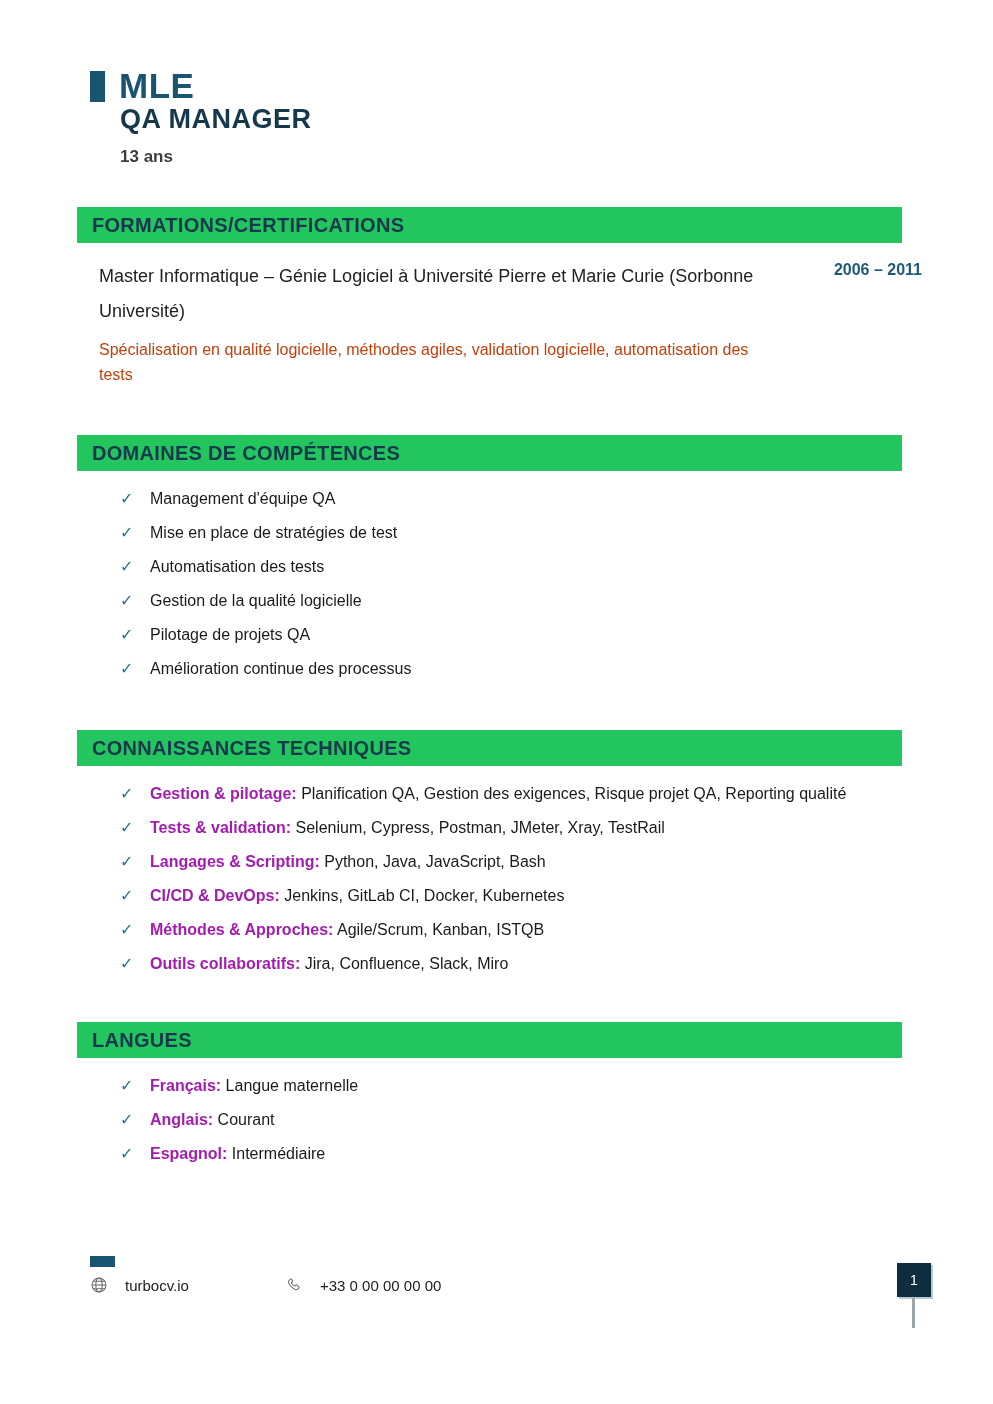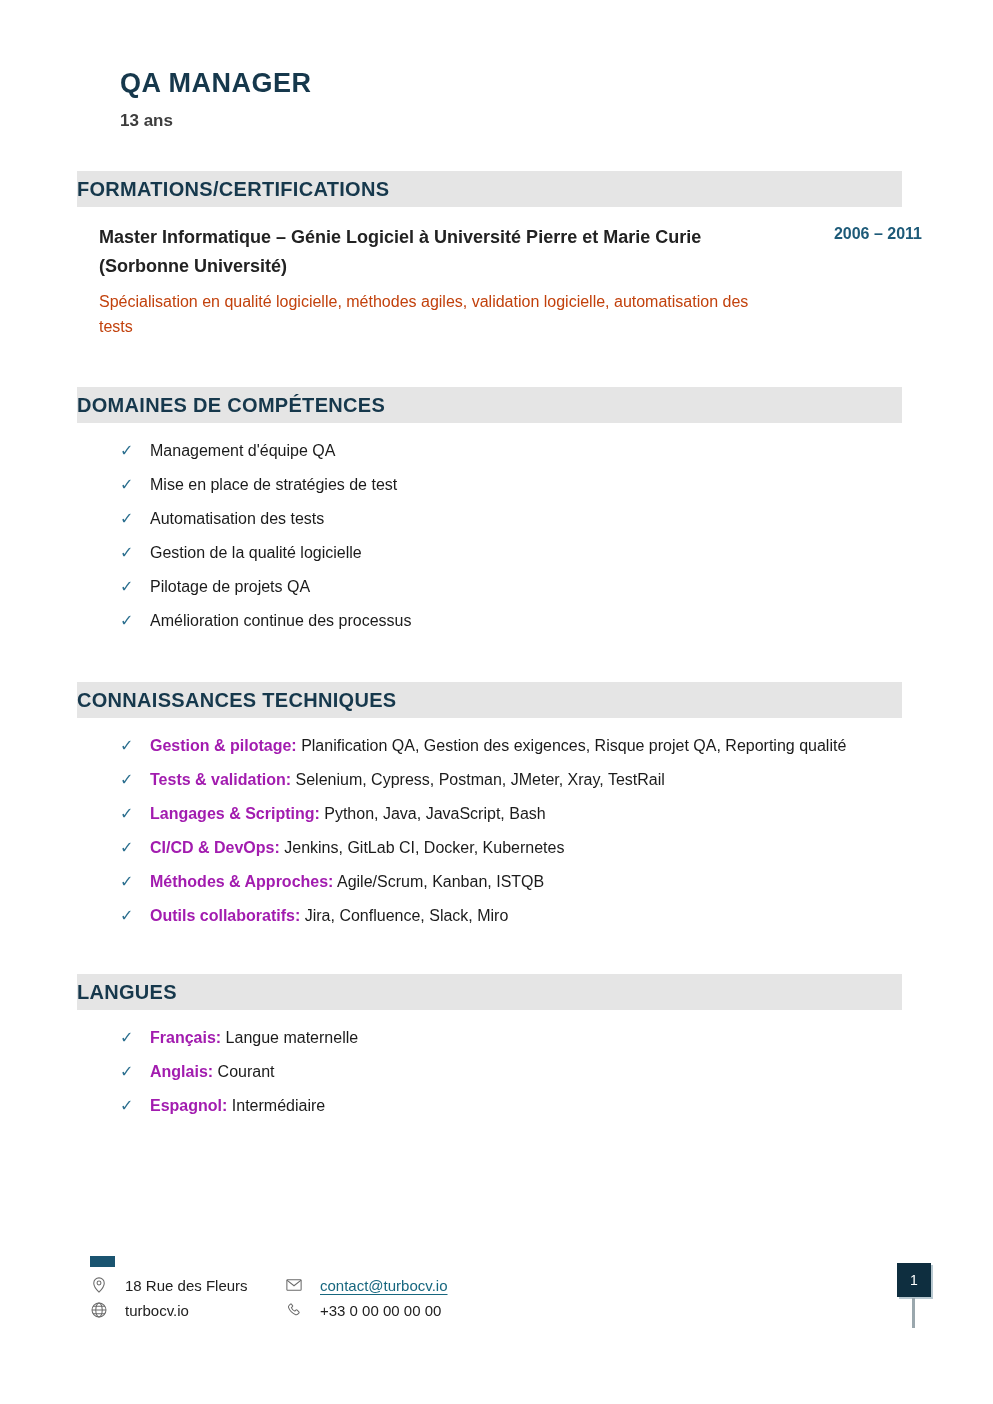--- a/index.html
+++ b/index.html
@@ -14,27 +14,27 @@
   .header { padding-top:68px; margin-left:90px; }
   .name-row { display:flex; align-items:center; gap:14px; }
   .accent-bar { width:15px; height:31px; background:#1a5470; }
   .name { font-size:35px; font-weight:700; color:#1a5470; letter-spacing:0.5px; line-height:36px; }
   .job-title { margin-left:30px; font-size:27px; font-weight:700; color:#16384c; letter-spacing:0.5px; }
   .experience { margin-left:30px; margin-top:12px; font-size:17px; font-weight:700; color:#3d3d3d; }
 
   
   .content { margin-left:77px; width:825px; }
   .section-bar {
-    height:36px; background:#e5e5e5; display:flex; align-items:center; 
+    height:36px; background:#22c55e; display:flex; align-items:center; padding-left:15px;
   }
   .section-title { font-size:20px; font-weight:700; color:#16384c; letter-spacing:0.3px; }
 
   .sec-formations { margin-top:40px; }
   .entry { margin-top:16px; padding-left:22px; display:flex; margin-right:-20px; }
-  .entry-title { flex:1; max-width:672px; font-size:18px; font-weight:700; color:#222; line-height:29px; }
+  .entry-title { flex:1; max-width:672px; font-size:18px; font-weight:400; color:#222; line-height:35px; }
   .entry-dates { margin-left:auto; font-size:16px; font-weight:700; color:#1d5a78; white-space:nowrap; padding-top:2px; }
   .entry-desc { margin-top:8px; padding-left:22px; max-width:700px; font-size:16px; color:#c2410c; line-height:25px; }
 
   .sec-domaines { margin-top:48px; }
   .sec-connaissances { margin-top:49px; }
   .sec-langues { margin-top:46px; }
 
   ul.check-list { list-style:none; margin-top:15px; }
   ul.check-list li {
     position:relative; padding-left:73px; margin-bottom:9px;
@@ -68,20 +68,24 @@
     font-size:14px; box-shadow:2px 2px 0 #b9c9d1;
   }
   .page-num-line { position:absolute; left:15px; top:35px; width:3px; height:30px; background:#9aa7ad; }
 </style>
 </head>
 <body>
 
 <div class="page">
 
   <div class="header">
+    <div class="name-row">
+      <div class="accent-bar"></div>
+      <div class="name">MLE</div>
+    </div>
     <div class="job-title">QA MANAGER</div>
     <div class="experience">13 ans</div>
   </div>
 
   <div class="content">
 
     <div class="sec-formations">
       <div class="section-bar">
         <div class="section-title">FORMATIONS/CERTIFICATIONS</div>
       </div>
@@ -133,40 +137,20 @@
 
   </div>
 
   <div class="footer">
     <div class="footer-accent"></div>
     <div class="contact-grid">
       <div class="contact-row">
         <div class="contact-cell cell-c1">
           <span class="contact-icon">
             <svg viewBox="0 0 24 24">
-                <path d="M12 2.5c-3.9 0-7 3.1-7 7 0 5 7 12 7 12s7-7 7-12c0-3.9-3.1-7-7-7z"></path>
-                <circle cx="12" cy="9.3" r="2.6"></circle>
-              </svg>
-          </span>
-          <span class="contact-text">18 Rue des Fleurs</span>
-        </div>
-        <div class="contact-cell">
-          <span class="contact-icon">
-            <svg viewBox="0 0 24 24">
-                <rect x="2.5" y="5" width="19" height="14" rx="1"></rect>
-                <path d="M2.5 5.5 12 13l9.5-7.5"></path>
-              </svg>
-          </span>
-          <a class="contact-link">contact@turbocv.io</a>
-        </div>
-      </div>
-      <div class="contact-row">
-        <div class="contact-cell cell-c1">
-          <span class="contact-icon">
-            <svg viewBox="0 0 24 24">
                 <circle cx="12" cy="12" r="9.3"></circle>
                 <ellipse cx="12" cy="12" rx="4.3" ry="9.3"></ellipse>
                 <path d="M2.7 12h18.6M4 7h16M4 17h16"></path>
               </svg>
           </span>
           <span class="contact-text">turbocv.io</span>
         </div>
         <div class="contact-cell">
           <span class="contact-icon">
             <svg viewBox="0 0 24 24">

